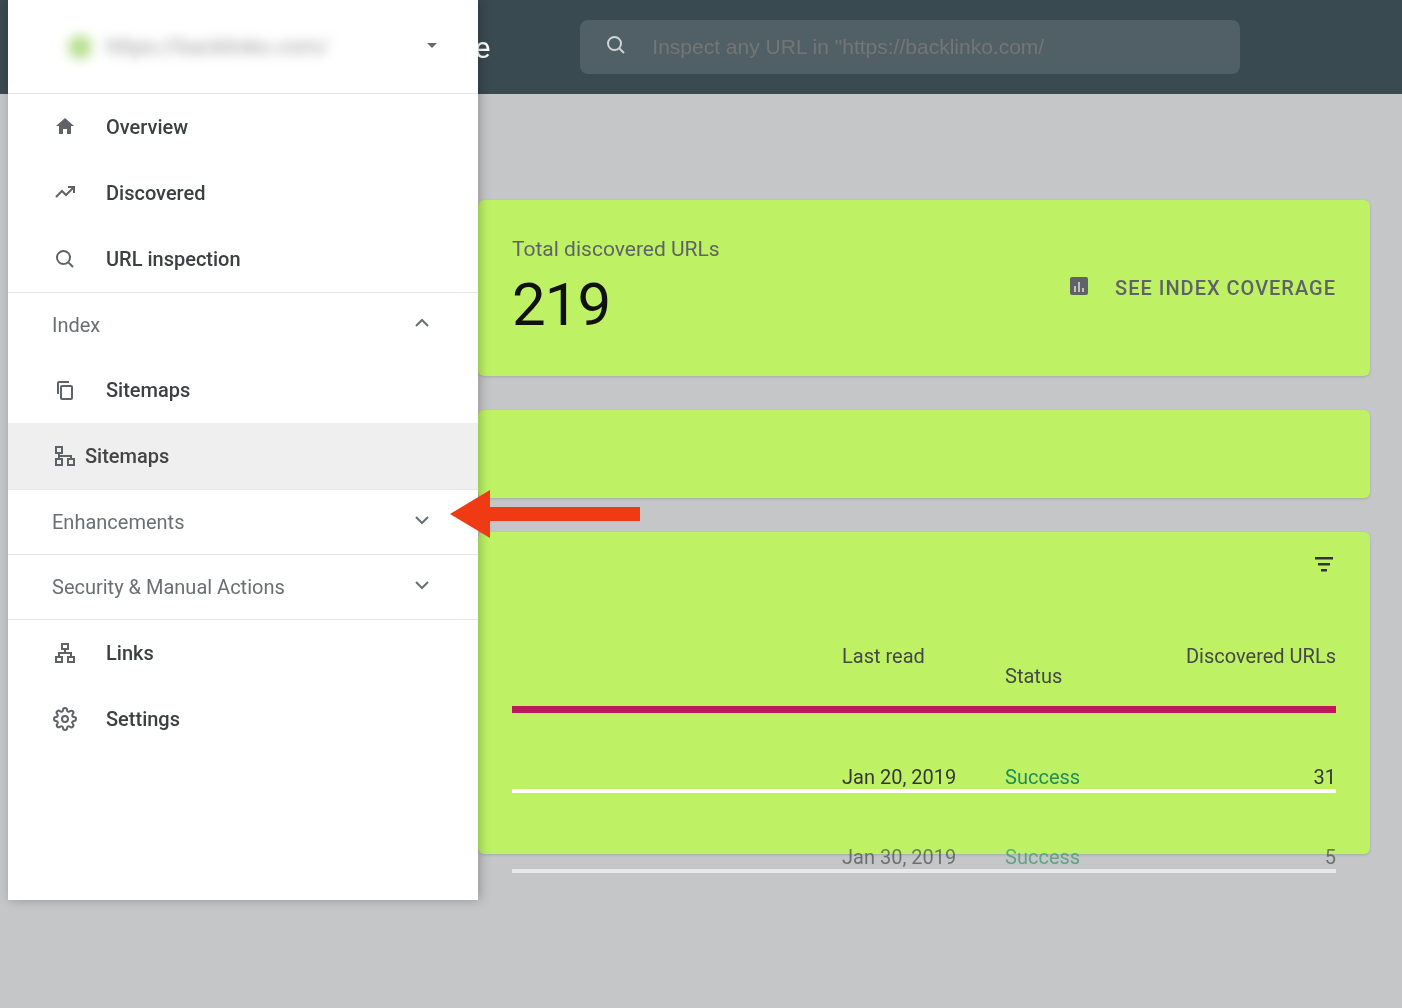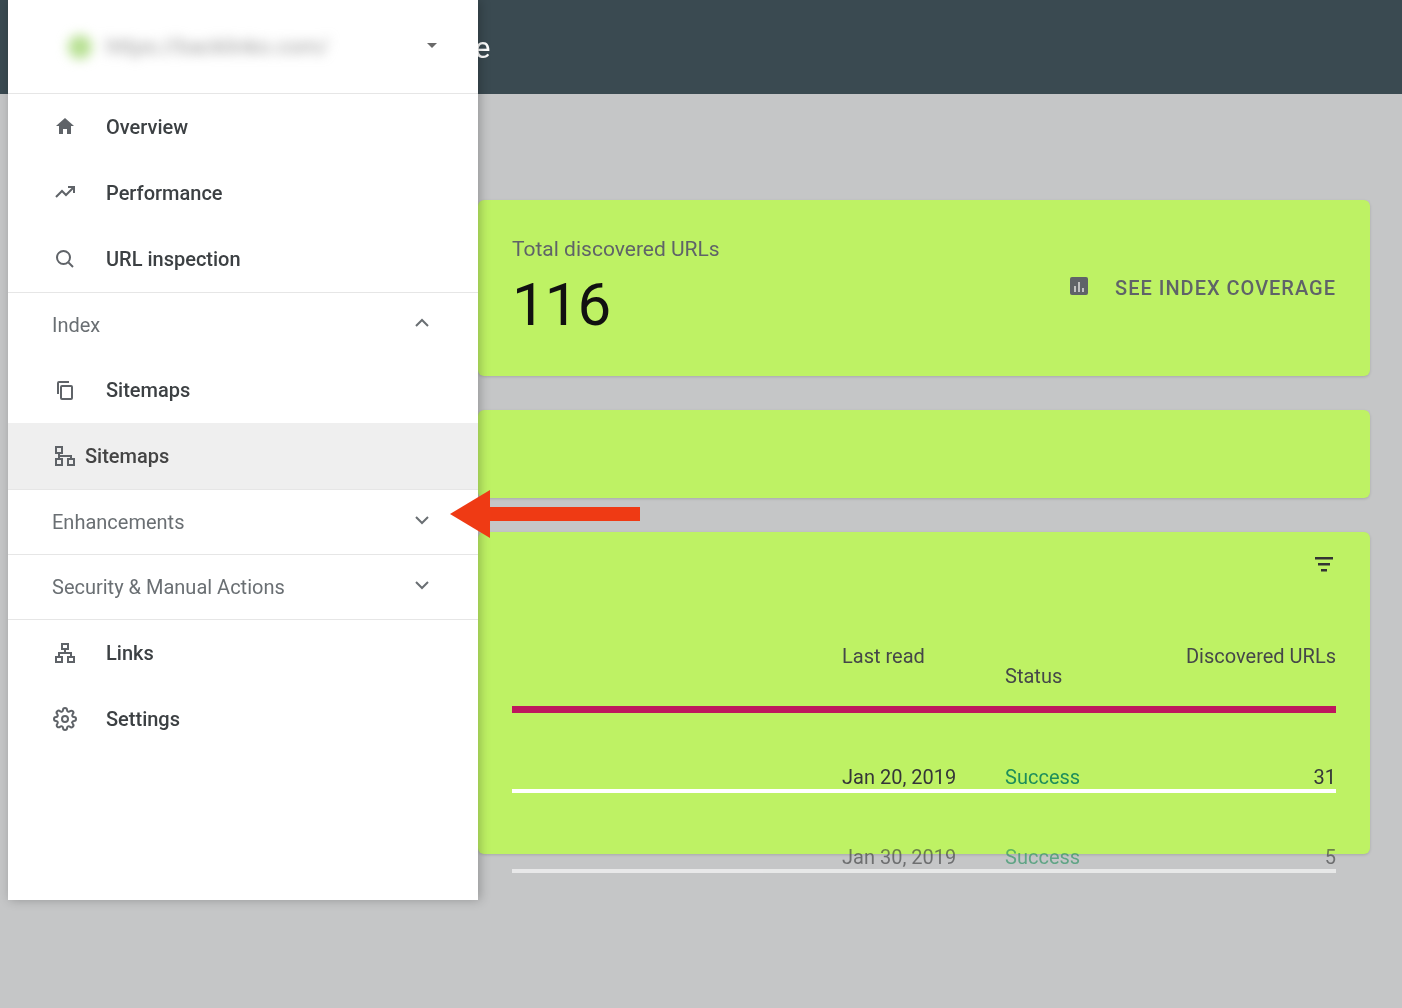--- a/index.html
+++ b/index.html
@@ -166,29 +166,38 @@
       border-right: 40px solid #ef3a14;
     }
     .arrow-shaft { width: 150px; height: 14px; background: #ef3a14; }
     svg { width: 24px; height: 24px; }
   </style>
 </head>
 <body>
 
 <div class="header">
   <span class="header-text">ole</span>
+  <div class="search-pill">
+    <span class="icon">
+      <svg viewBox="0 0 24 24" fill="none" stroke="currentColor" stroke-width="2">
+          <circle cx="10.5" cy="10.5" r="6.5"></circle>
+          <line x1="20" y1="20" x2="15.5" y2="15.5"></line>
+        </svg>
+    </span>
+    <input placeholder="Inspect any URL in &quot;https://backlinko.com/" style="">
+  </div>
 </div>
 
 <div class="main">
   <div class="titlebar"></div>
 
   <div class="card urls">
     <div class="urls-left">
       <div class="label">Total discovered URLs</div>
-      <div class="big">116</div>
+      <div class="big">219</div>
     </div>
     <div class="coverage-btn">
       <span>
         <svg viewBox="0 0 24 24" fill="currentColor">
             <rect x="3" y="3" width="18" height="18" rx="2"></rect>
             <rect x="7" y="12" width="2" height="6" fill="#c0c1c2"></rect>
             <rect x="11" y="8" width="2" height="10" fill="#c0c1c2"></rect>
             <rect x="15" y="14" width="2" height="4" fill="#c0c1c2"></rect>
           </svg>
       </span>
@@ -245,21 +254,21 @@
     </span>
     <span>Overview</span>
   </div>
   <div class="nav-item">
     <span class="icon">
       <svg viewBox="0 0 24 24" fill="none" stroke="currentColor" stroke-width="2">
           <polyline points="3,16 9,10 13,14 21,6"></polyline>
           <polyline points="15,6 21,6 21,12"></polyline>
         </svg>
     </span>
-    <span>Performance</span>
+    <span>Discovered</span>
   </div>
   <div class="nav-item">
     <span class="icon">
       <svg viewBox="0 0 24 24" fill="none" stroke="currentColor" stroke-width="2">
           <circle cx="10.5" cy="10.5" r="6.5"></circle>
           <line x1="20" y1="20" x2="15.5" y2="15.5"></line>
         </svg>
     </span>
     <span>URL inspection</span>
   </div>

